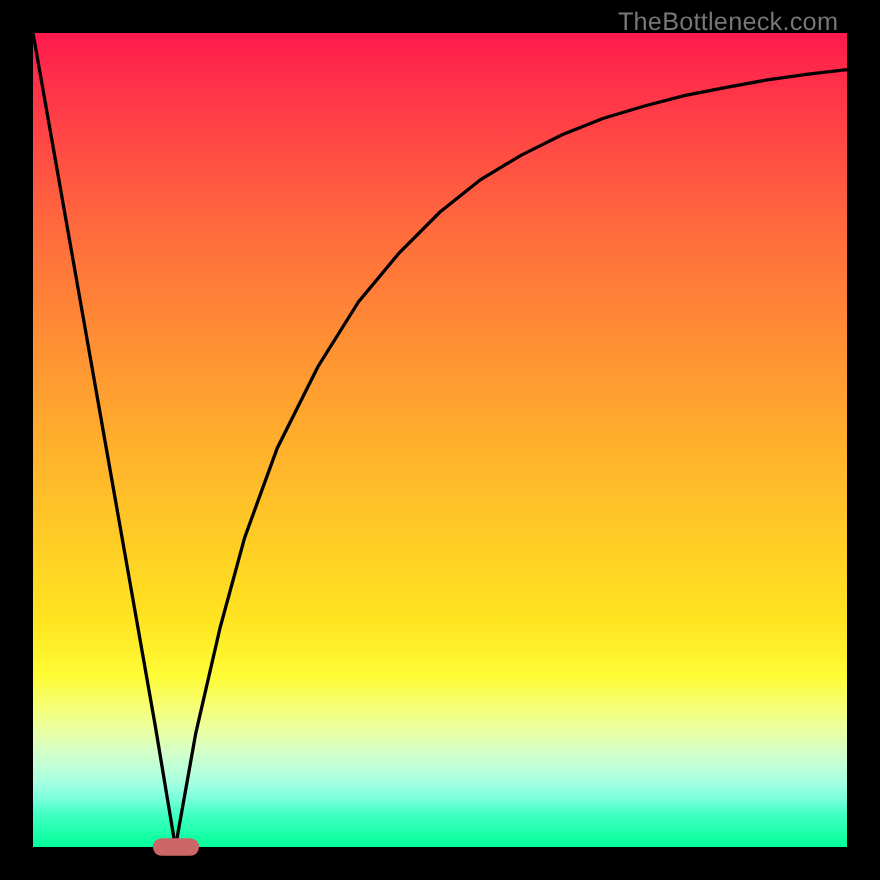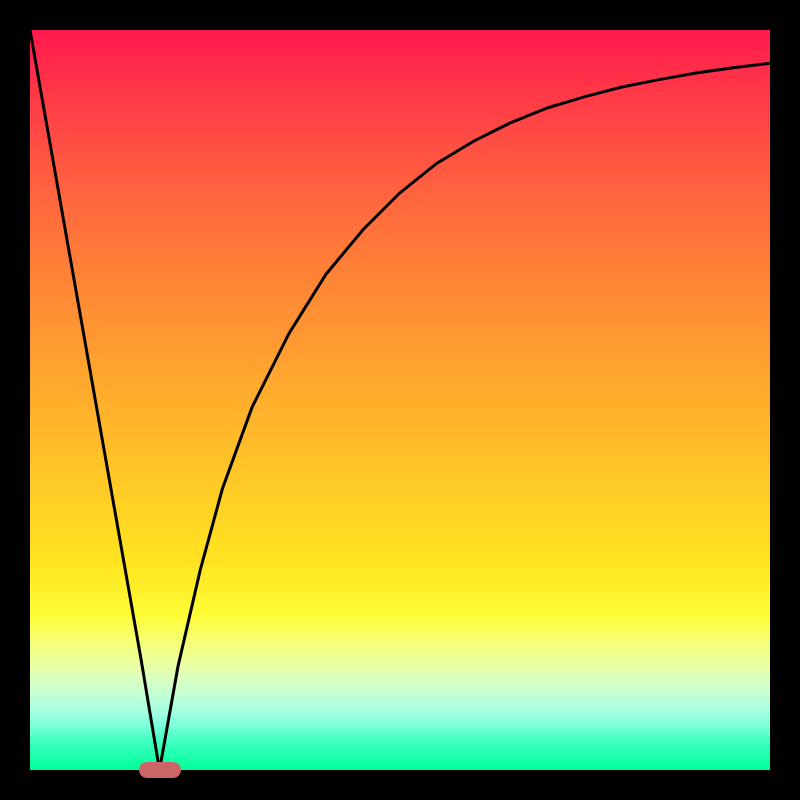--- a/index.html
+++ b/index.html
@@ -68,20 +68,21 @@
     background: #cc6566;
     border-radius: 8px;
     transform: translate(-50%, -50%);
   }
 </style>
 </head>
 <body>
 
 <div class="frame">
 
+  <div class="watermark">TheBottleneck.com</div>
 
   <div class="plot-area">
 
     <svg class="curve" viewBox="0 0 740 740" preserveAspectRatio="none">
       <path d="M0.0 0.0 L22.2 125.8 L44.4 251.6 L66.6 377.4 L88.8 503.2 L111.0 629.0 L129.5 740.0" fill="none" stroke="#000" stroke-width="3"></path>
       <path d="M129.5 740.0 L148.0 636.4 L170.2 540.2 L192.4 458.8 L222.0 377.4 L259.0 303.4 L296.0 244.2 L333.0 199.8 L370.0 162.8 L407.0 133.2 L444.0 111.0 L481.0 92.5 L518.0 77.7 L555.0 66.6 L592.0 57.0 L629.0 49.6 L666.0 42.9 L703.0 37.7 L740.0 33.3" fill="none" stroke="#000" stroke-width="3"></path>
     </svg>
 
     <div class="marker" style="left:129.5px;top:740.0px;"></div>
   </div>

